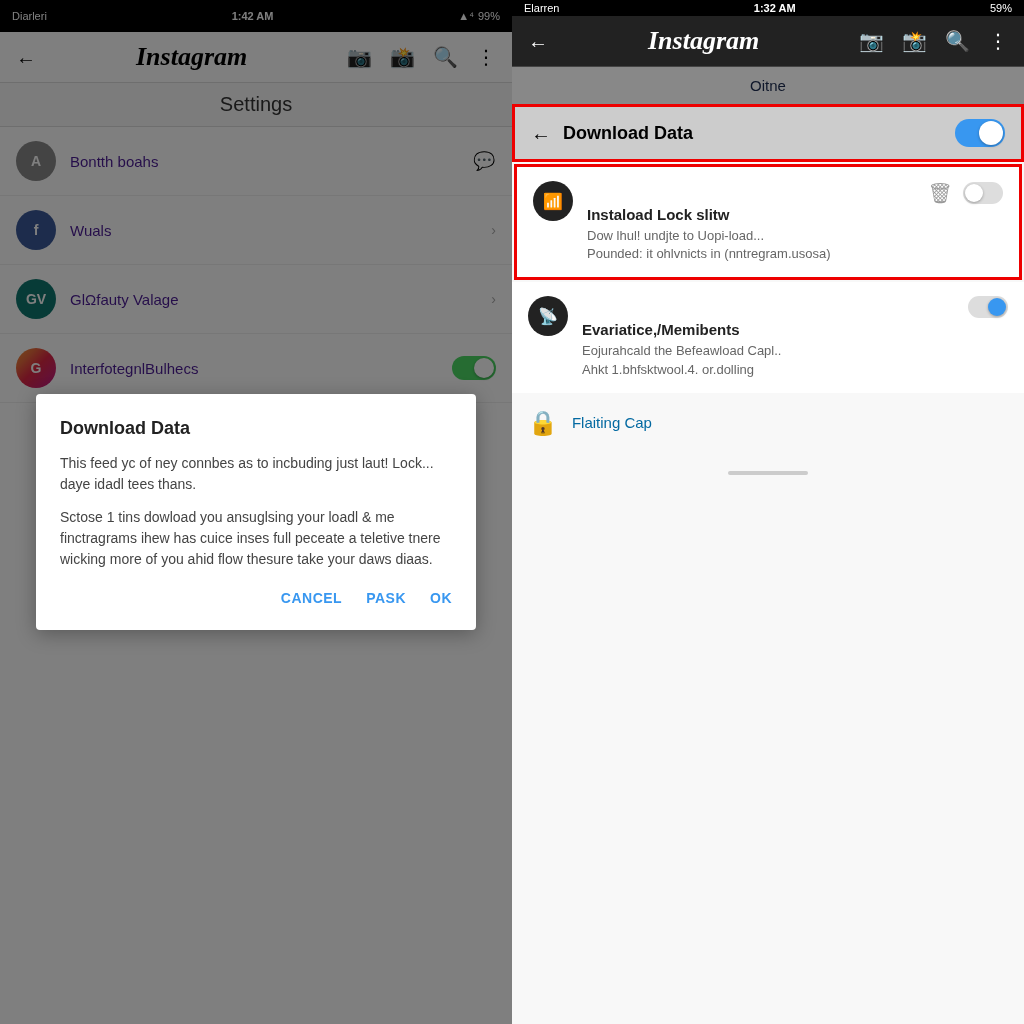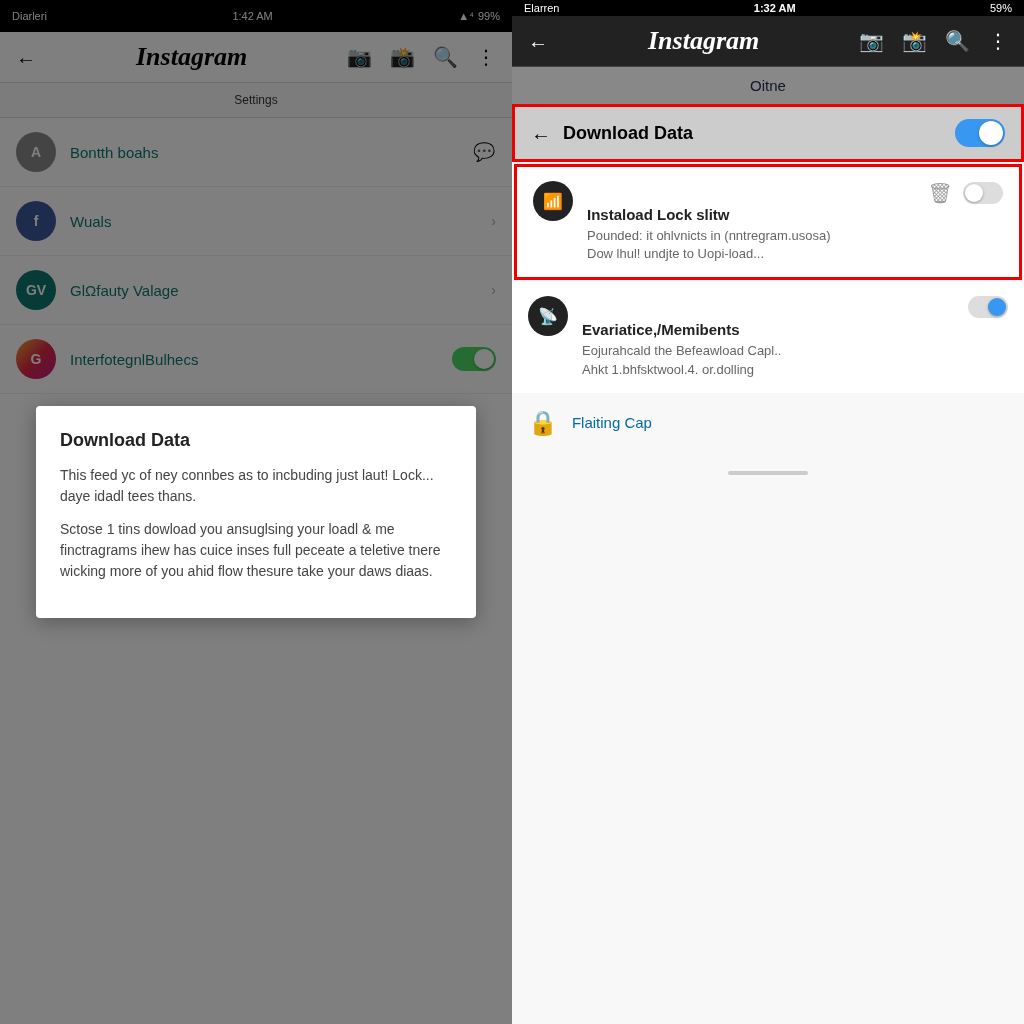--- a/index.html
+++ b/index.html
@@ -66,21 +66,21 @@
 
     .back-arrow {
       font-size: 20px;
       color: #000;
     }
 
     .settings-title-bar {
       background: #f8f8f8;
       text-align: center;
       padding: 10px;
-      font-size: 12px;
+      font-size: 20px;
       font-weight: 500;
       color: #333;
       border-bottom: 1px solid #ddd;
     }
 
     .settings-list {
       background: #fff;
       flex: 1;
     }
 
@@ -110,21 +110,21 @@
       color: #fff;
     }
 
     .avatar-grey { background: #888; }
     .avatar-blue { background: #3b5998; }
     .avatar-purple { background: #0f766e; }
     .avatar-multicolor { background: linear-gradient(135deg, #f09433, #e6683c, #dc2743, #cc2366, #bc1888); }
 
     .settings-item-label {
       font-size: 15px;
-      color: #0f766e;
+      color: #4c1d95;
     }
 
     .settings-item-right {
       display: flex;
       align-items: center;
       gap: 8px;
     }
 
     .chevron { color: #aaa; font-size: 14px; }
     .bubble-icon { color: #aaa; font-size: 18px; }
@@ -397,21 +397,21 @@
   </style>
 </head>
 <body>
 
 <div class="left-panel">
 
   <div class="status-bar">
     <div class="status-left">
       <span>Diarleri</span>
     </div>
-    <div style="font-weight:normal;">1:42 AM</div>
+    <div style="font-weight:bold;">1:42 AM</div>
     <div class="status-right">
       <span>▲⁴</span>
       <span>99%</span>
     </div>
   </div>
 
   <div class="instagram-header">
     <span class="back-arrow">←</span>
     <span class="insta-logo">Instagram</span>
     <div class="header-icons">
@@ -466,20 +466,25 @@
       </div>
     </div>
 
   </div>
 
   <div class="overlay">
     <div class="dialog">
       <div class="dialog-title">Download Data</div>
       <div class="dialog-body">This feed yc of ney connbes as to incbuding just laut! Lock... daye idadl tees thans.</div>
       <div class="dialog-body">Sctose 1 tins dowload you ansuglsing your loadl &amp; me finctragrams ihew has cuice inses full peceate a teletive tnere wicking more of you ahid flow thesure take your daws diaas.</div>
+      <div class="dialog-actions">
+        <button class="dialog-btn">CANCEL</button>
+        <button class="dialog-btn">PASK</button>
+        <button class="dialog-btn">OK</button>
+      </div>
     </div>
   </div>
 
 </div>
 
 <div class="right-panel">
 
   <div class="right-status-bar">
     <div>Elarren</div>
     <div style="font-weight:bold;">1:32 AM</div>
@@ -508,22 +513,22 @@
     </div>
     <div class="toggle-blue"></div>
   </div>
 
   <div class="right-content">
 
     <div class="right-list-item highlighted">
       <div class="ri-icon">📶</div>
       <div class="ri-content">
         <div class="ri-title">Instaload Lock slitw</div>
+        <div class="ri-sub">Dow lhul! undjte to Uopi-load...</div>
         <div class="ri-sub">Pounded: it ohlvnicts in (nntregram.usosa)</div>
-        <div class="ri-sub">Dow lhul! undjte to Uopi-load...</div>
       </div>
       <div class="ri-actions">
         <span class="trash-icon">🗑</span>
         <div class="toggle-small-off"></div>
       </div>
     </div>
 
     <div class="right-list-item">
       <div class="ri-icon">📡</div>
       <div class="ri-content">

